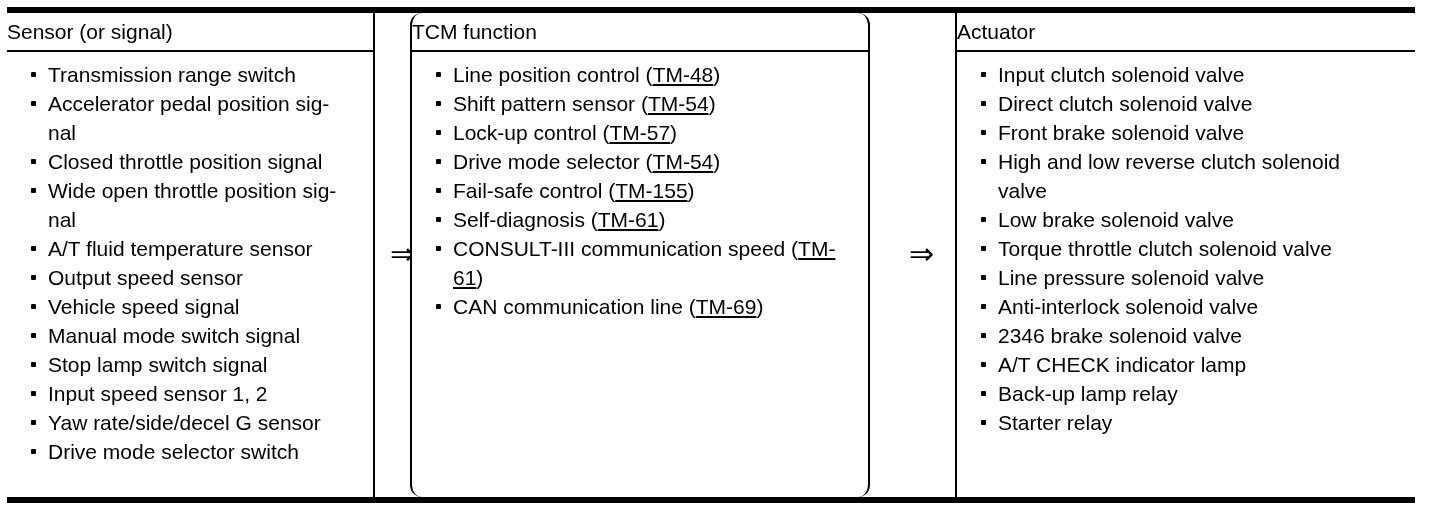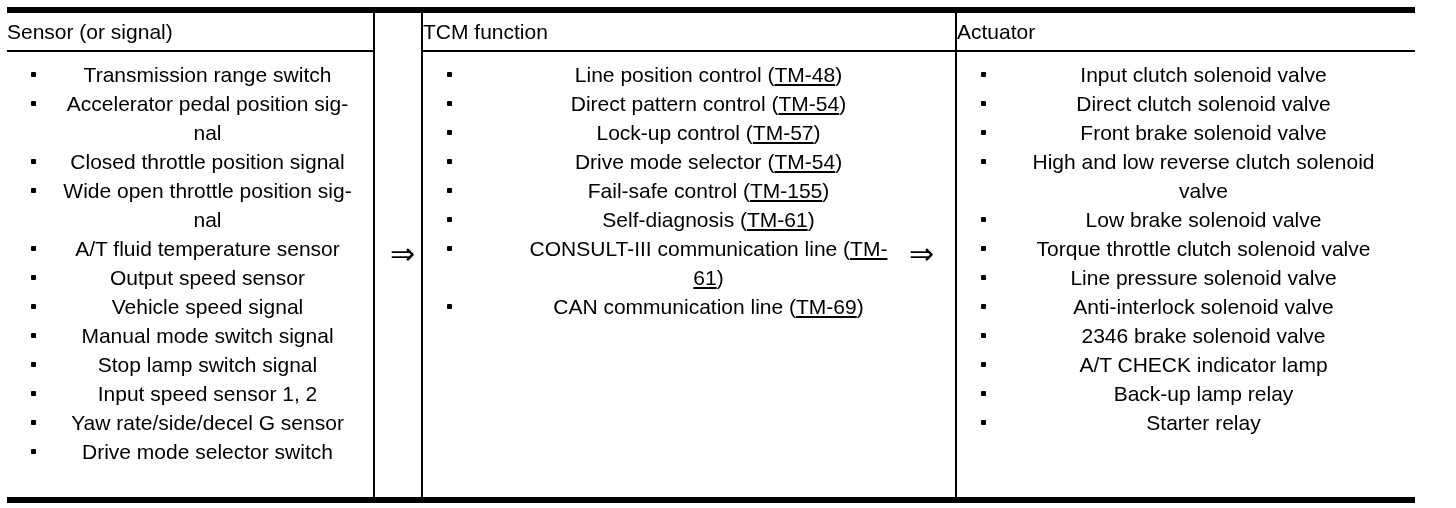--- a/index.html
+++ b/index.html
@@ -24,40 +24,39 @@
     background: #000;
   }
   .hline.top { top: 0; }
   .hline.bottom { bottom: 0; }
   .col {
     position: absolute;
     top: 6px; bottom: 6px;
     background: #fff;
   }
   .col-sensor   { left: 0;     width: 368px; border-right: 2px solid #000; }
-  .col-tcm      { left: 414px; width: 540px; border-left: 2px solid #000; border-right: 2px solid #000; }
+  .col-tcm      { left: 403px; width: 460px; border-left: 2px solid #000; border-right: 2px solid #000; border-radius: 12px; }
   .col-actuator { left: 948px; width: 460px; border-left: 2px solid #000; }
   .col header {
     height: 39px;
     border-bottom: 2px solid #000;
     font-size: 21px;
     line-height: 37px;
     white-space: nowrap;
   }
   .col ul {
     margin: 0;
     padding: 8px 6px 0 41px;
     list-style: none;
     font-size: 21px;
     line-height: 29px;
   }
   .col li {
     position: relative;
     white-space: pre-wrap;
-    text-align: center;
   }
   .col li::before {
     content: '';
     position: absolute;
     left: -17px; top: 12px;
     width: 5px; height: 5px;
     background: #000;
     border-radius: 1px;
   }
   a.tm-link {
@@ -103,26 +102,26 @@
           <li><span>Drive mode selector switch</span></li>
         </ul>
     </section>
 
     <div class="arrow arrow-1">⇒</div>
 
     <section class="col col-tcm">
       <header>TCM function</header>
       <ul>
           <li><span>Line position control (</span><a class="tm-link" href="#">TM-48</a><span>)</span></li>
-          <li><span>Direct pattern control (</span><a class="tm-link" href="#">TM-54</a><span>)</span></li>
+          <li><span>Shift pattern sensor (</span><a class="tm-link" href="#">TM-54</a><span>)</span></li>
           <li><span>Lock-up control (</span><a class="tm-link" href="#">TM-57</a><span>)</span></li>
           <li><span>Drive mode selector (</span><a class="tm-link" href="#">TM-54</a><span>)</span></li>
           <li><span>Fail-safe control (</span><a class="tm-link" href="#">TM-155</a><span>)</span></li>
           <li><span>Self-diagnosis (</span><a class="tm-link" href="#">TM-61</a><span>)</span></li>
-          <li><span>CONSULT-III communication line (</span><a class="tm-link" href="#">TM-</a><span>
+          <li><span>CONSULT-III communication speed (</span><a class="tm-link" href="#">TM-</a><span>
 </span><a class="tm-link" href="#">61</a><span>)</span></li>
           <li><span>CAN communication line (</span><a class="tm-link" href="#">TM-69</a><span>)</span></li>
         </ul>
     </section>
 
     <div class="arrow arrow-2">⇒</div>
 
     <section class="col col-actuator">
       <header>Actuator</header>
       <ul>

